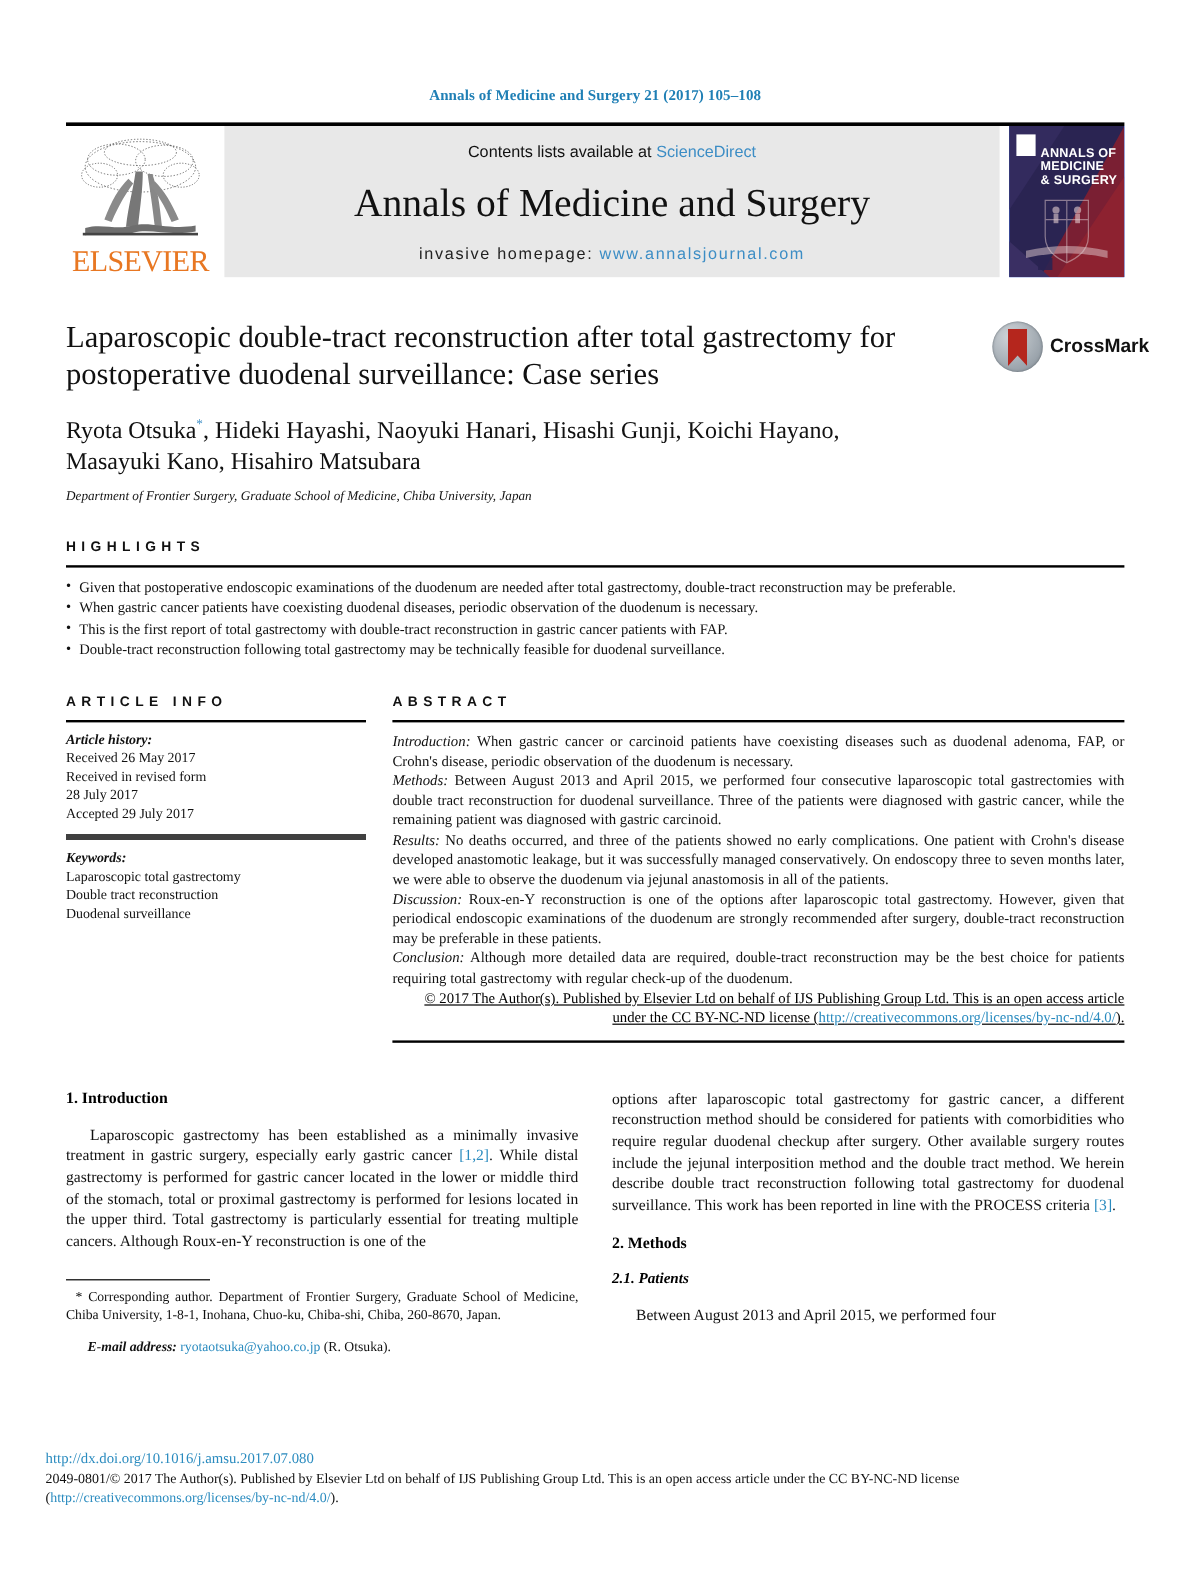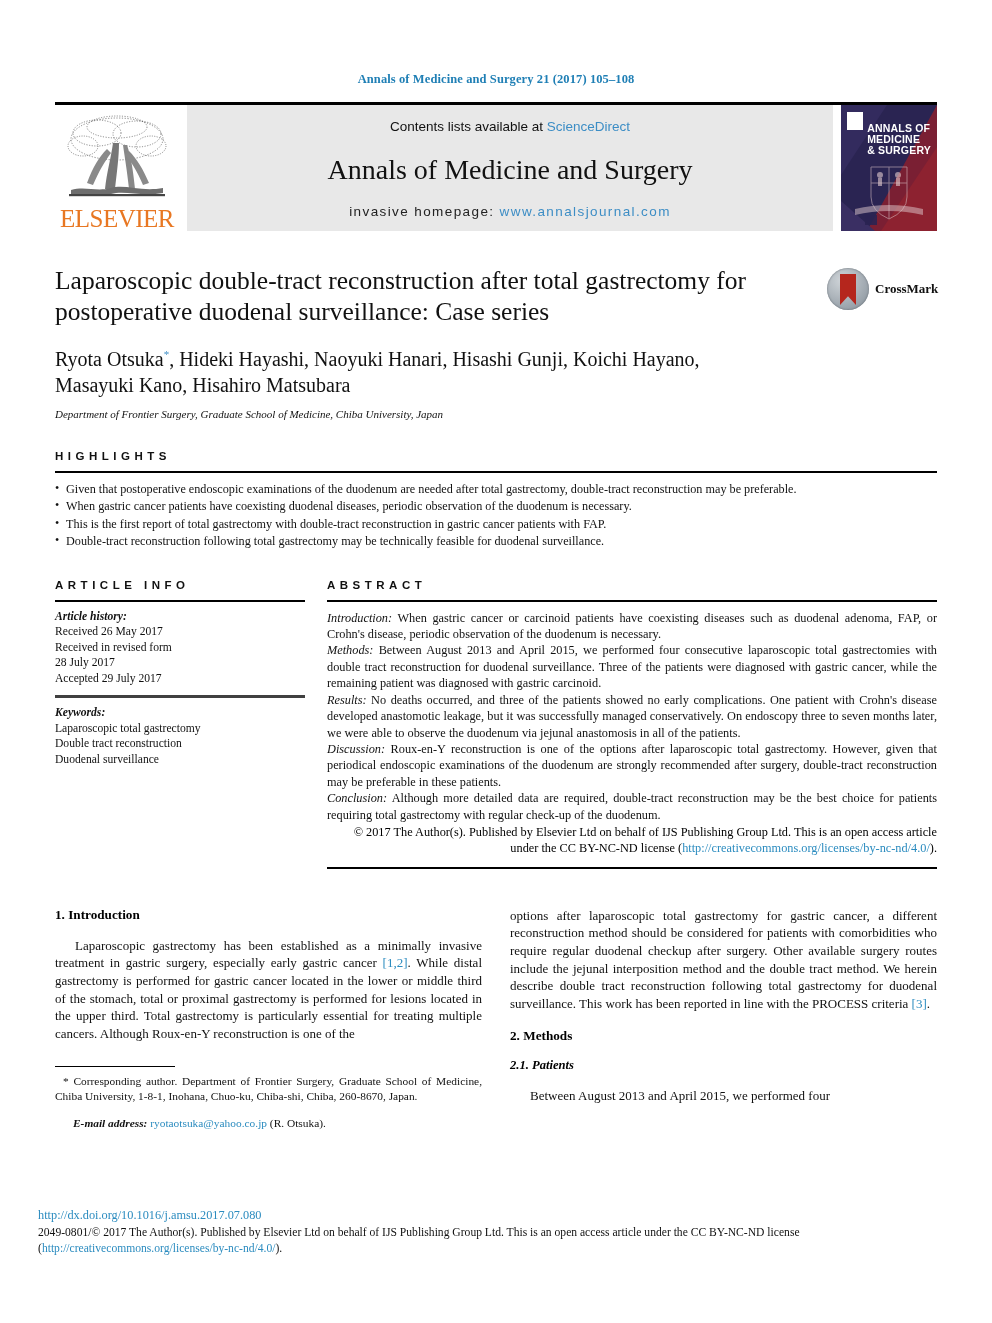--- a/index.html
+++ b/index.html
@@ -74,21 +74,21 @@
     box-sizing: border-box;
   }
   .contents-line {
     font-family: "Liberation Sans", sans-serif;
     font-size: 13.5px;
     color: #111;
   }
   .contents-line .sd { color:#3c8dc5; }
   .journal-name {
     font-family: "Liberation Serif", serif;
-    font-size: 28px;
+    font-size: 33px;
     color: #111;
     line-height: 1;
     margin: 2px 0 0 0;
   }
   .homepage-line {
     font-family: "Liberation Sans", sans-serif;
     font-size: 13.5px;
     color: #222;
     letter-spacing: 1.4px;
   }
@@ -172,23 +172,23 @@
     box-shadow: inset 0 0 2px #5c646b;
   }
   .crossmark-badge:after {
     content:"";
     position:absolute; left:50%; top:6px; transform:translateX(-50%);
     width:16px; height:31px;
     background:#b5261d;
     clip-path: polygon(0 0, 100% 0, 100% 100%, 50% 72%, 0 100%);
   }
   .crossmark-word {
-    font-family:Liberation Serif, serif;
+    font-family:Liberation Sans, sans-serif;
     font-weight:bold;
-    font-size:13px;
+    font-size:16px;
     color:#111;
   }
   
   .sec-label {
     font-family: "Liberation Sans", sans-serif;
     font-size: 11.5px;
     font-weight: bold;
     letter-spacing: 4.5px;
     color: #111;
   }
@@ -225,39 +225,40 @@
   .col-abs  { flex: 1 1 auto; }
 
   .info-body {
     font-family: "Liberation Serif", serif;
     font-size: 11.6px;
     line-height: 15.5px;
     margin-top: 7px;
     color:#111;
   }
   .info-body .ital { font-style: italic; font-weight: bold;}
-  .kw-block { margin-top: 9px; padding-top: 7px; border-top: 3px solid #404040; }
+  .kw-block { margin-top: 9px; padding-top: 7px; border-top: 5px solid #404040; }
 
   .abs-body {
     font-family: "Liberation Serif", serif;
     font-size: 12.3px;
     line-height: 16.4px;
     margin-top: 8px;
     text-align: justify;
     color:#111;
   }
   .abs-body p { margin: 0; }
   .abs-body .lead { font-style: italic; }
   .copyright {
     margin-top: 1px;
     text-align: right;
     font-family: "Liberation Serif", serif;
     font-size: 12.3px;
     line-height: 16.4px;
     padding-left: 14px;
+    text-decoration: underline;
   }
   a.link, .link {
     color: #2a8bbf;
     text-decoration: none;
   }
   .abs-rule-bottom { border-top: 2.5px solid #000; margin-top: 10px; }
 
   
   .body-cols {
     margin-top: 38px;

